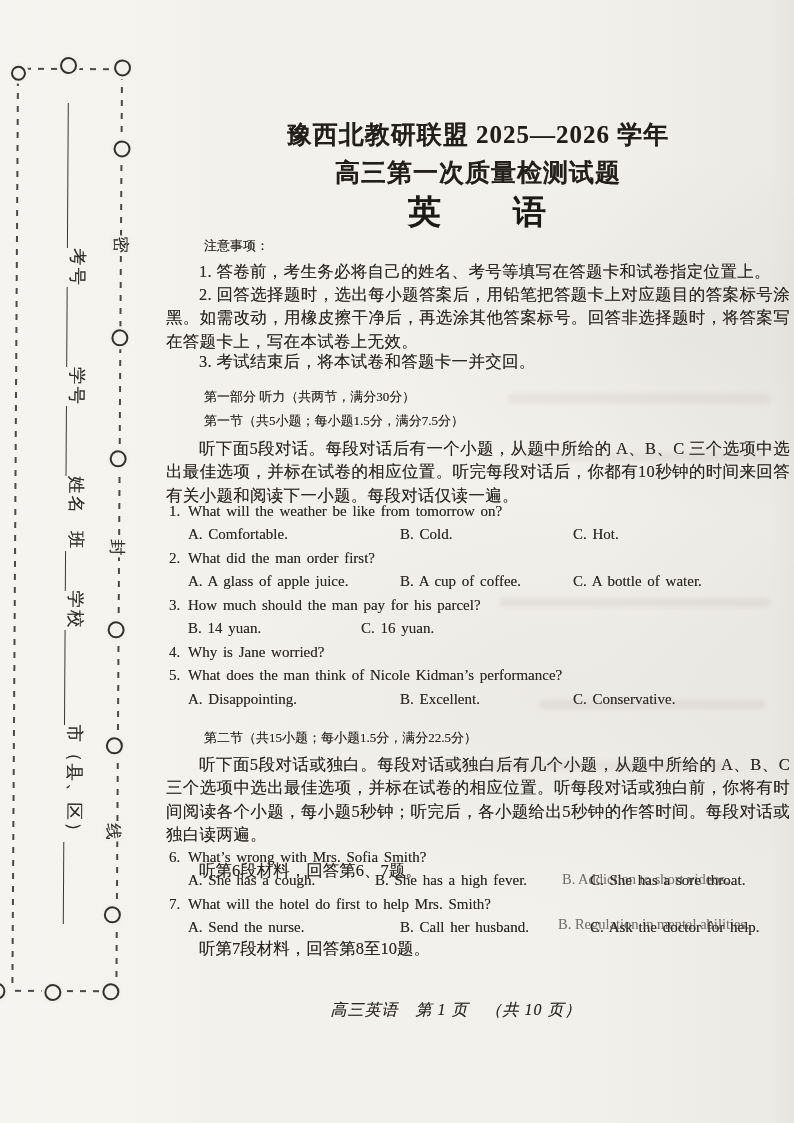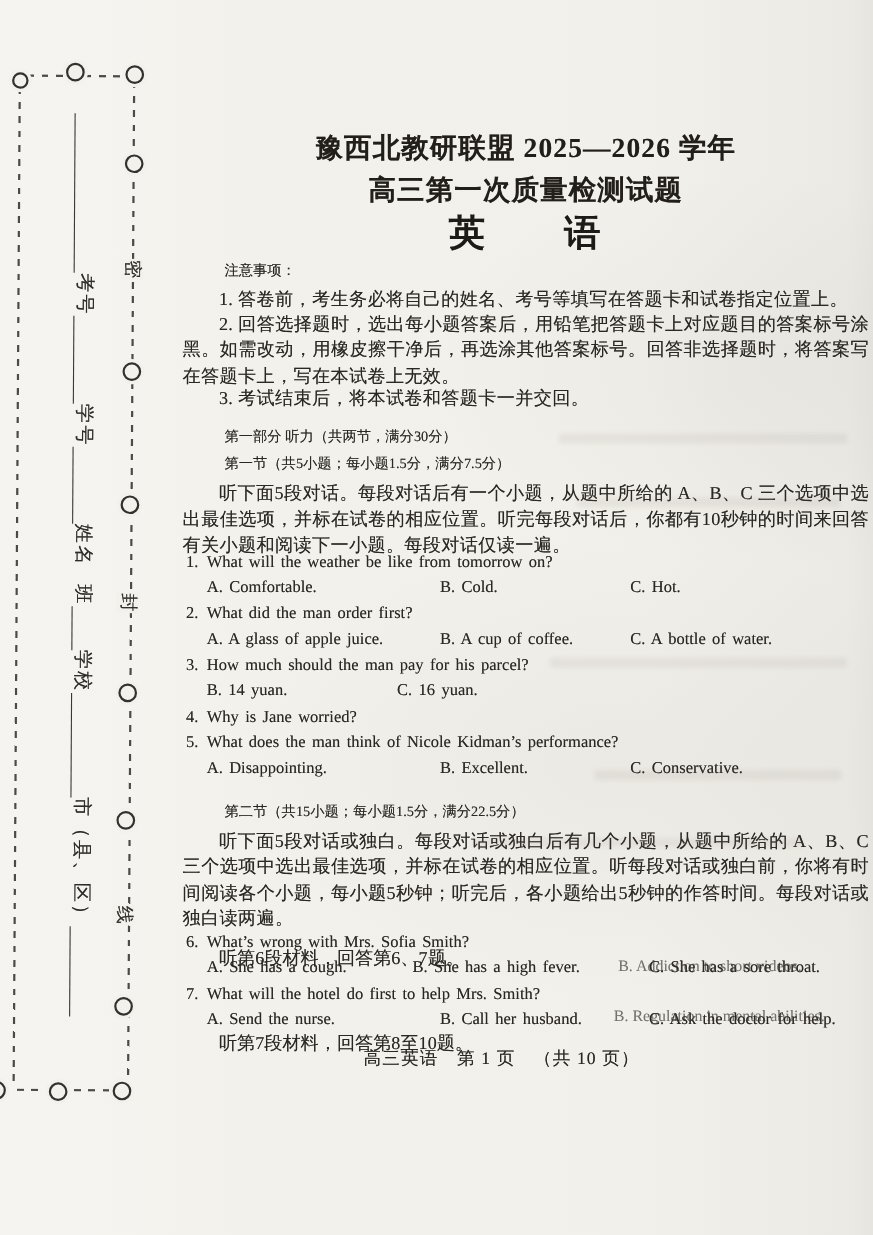--- a/index.html
+++ b/index.html
@@ -190,21 +190,21 @@
       <div class="opts q7">
           <span class="oA">A. Send the nurse.</span>
           <span class="oB">B. Call her husband.</span>
           <span class="oC">C. Ask the doctor for help.</span>
         </div>
     </div>
   </div>
 
   <div class="abs material" style="top:937px;">听第7段材料，回答第8至10题。</div>
 
-  <div class="abs footer" style="top:952px;">高三英语　第 1 页　（共 10 页）</div>
+  <div class="abs footer" style="top:1000px;font-style:italic;">高三英语　第 1 页　（共 10 页）</div>
 
   <div class="bleed" style="left:562px;top:871px;">B. Addiction to short videos.</div>
   <div class="bleed" style="left:558px;top:916px;">B. Regulation in mental abilities.</div>
   <div class="noise-bar" style="left:508px;top:394px;width:262px;height:9px;"></div>
   <div class="noise-bar" style="left:524px;top:452px;width:240px;height:9px;"></div>
   <div class="noise-bar" style="left:500px;top:598px;width:270px;height:9px;"></div>
   <div class="noise-bar" style="left:540px;top:700px;width:225px;height:9px;"></div>
   <div class="noise-bar" style="left:430px;top:762px;width:300px;height:8px;"></div>
 
 </div>

